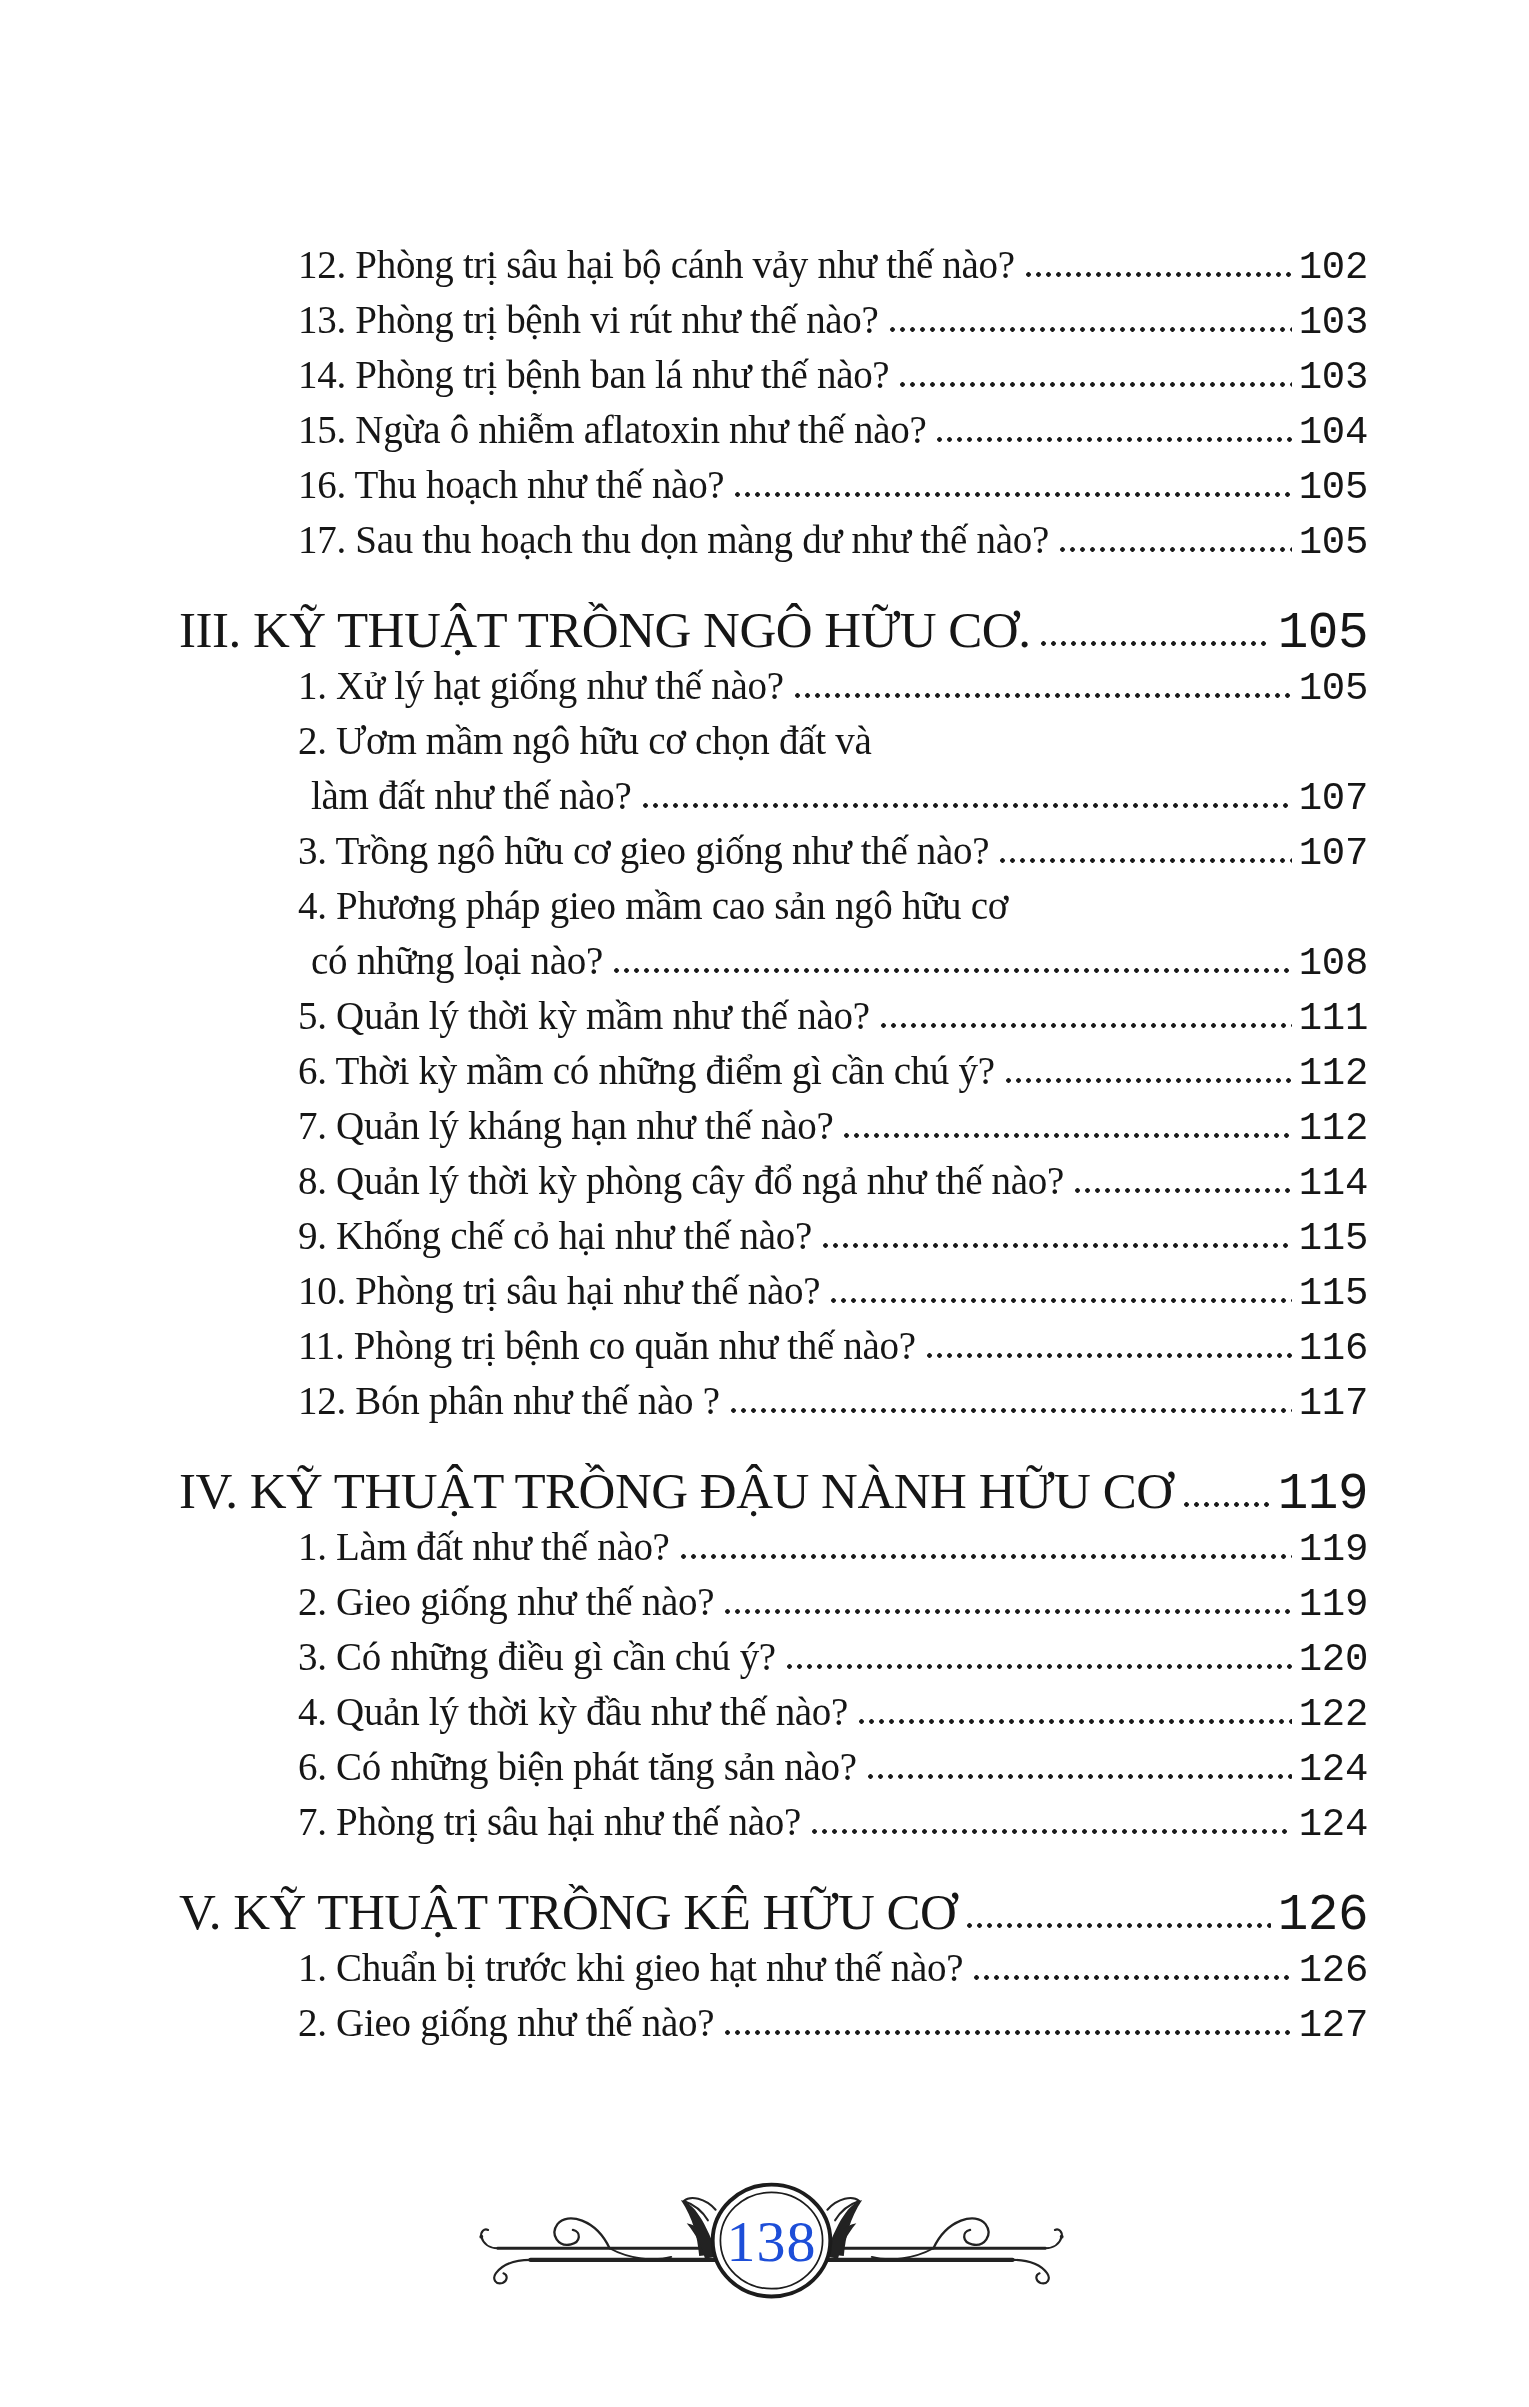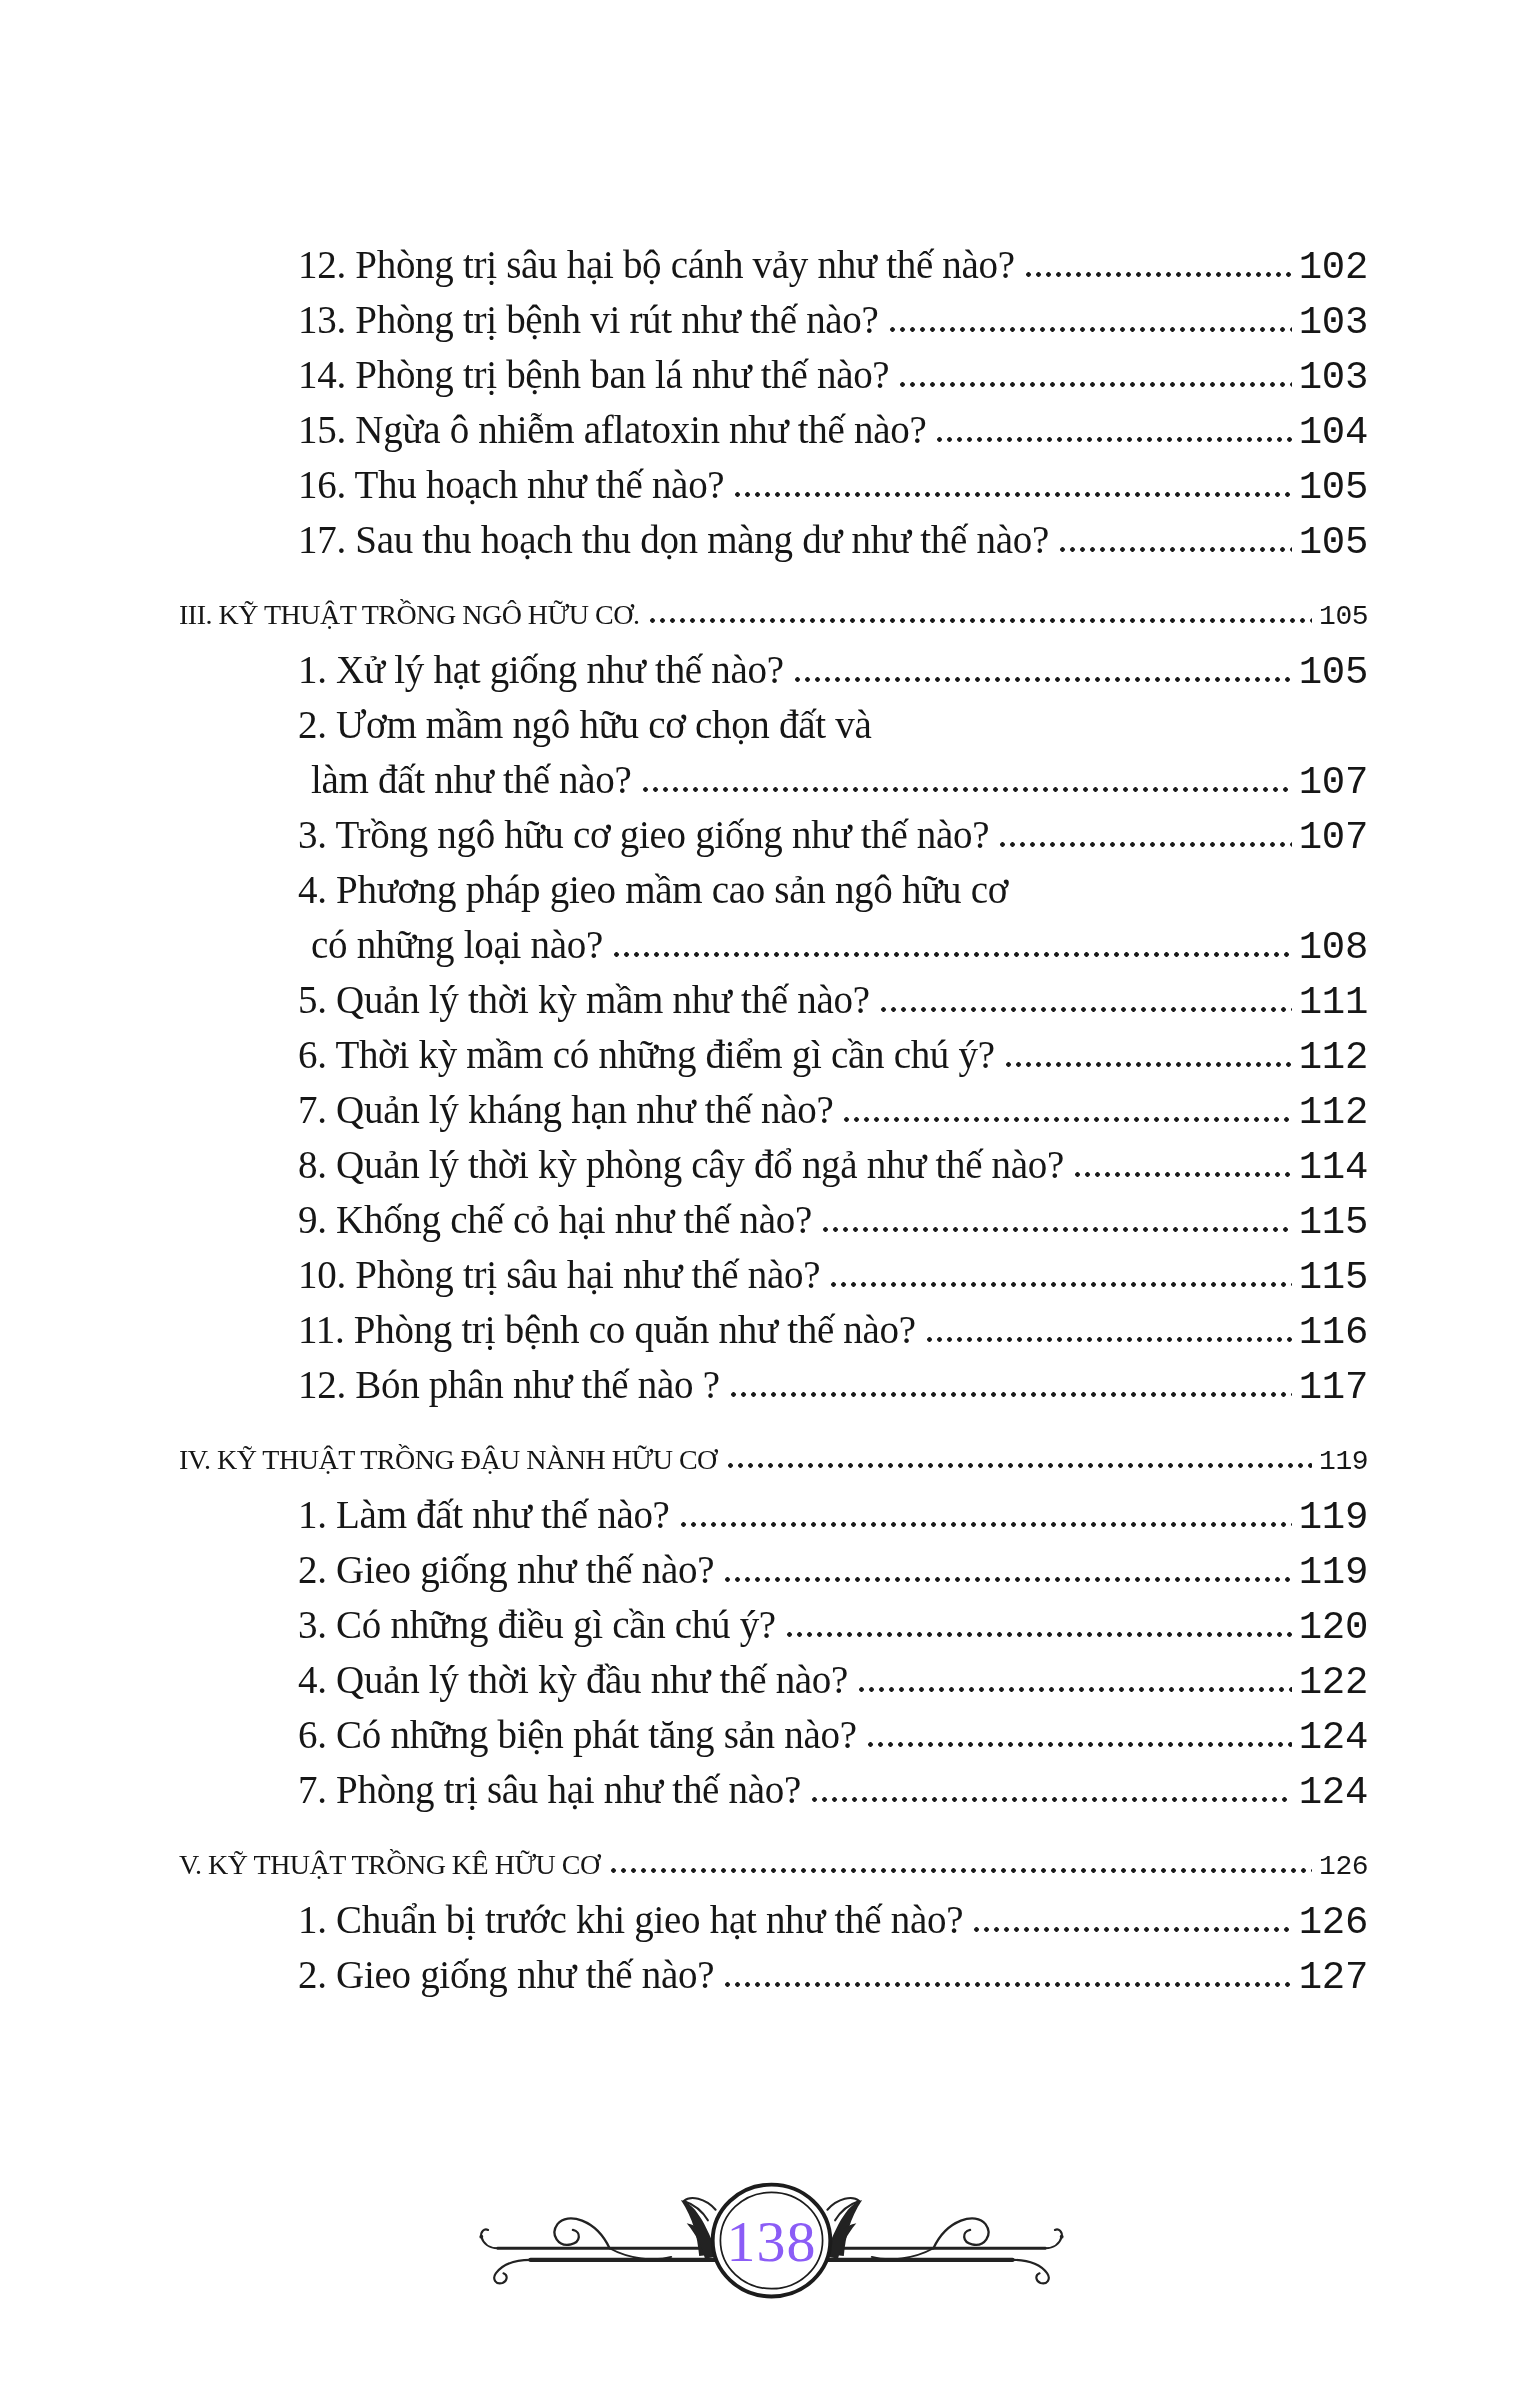--- a/index.html
+++ b/index.html
@@ -20,22 +20,22 @@
   .row {
     display:flex;
     align-items:baseline;
     height:55px;
     line-height:55px;
     font-size:39px;
     letter-spacing:-0.3px;
     white-space:nowrap;
   }
   .row.heading {
-    margin-top:20px;
-    font-size:28px;
+    margin-top:36px;
+    font-size:51px;
     letter-spacing:-0.5px;
     justify-content:center;
   }
   .row.item { padding-left:119px;text-align:right; }
   .row.cont { padding-left:132px; }
   .t { white-space:pre; flex:0 1 auto; }
   .dots {
     flex:1 1 20px;
     min-width:14px;
     height:7px;
@@ -51,21 +51,21 @@
     position:absolute;
     left:463px; top:2157px;
     width:617px; height:169px;
   }
   .page-footer svg { position:absolute; left:0; top:0; }
   .medallion-number {
     position:absolute;
     left:50%; top:84px;
     transform:translate(-50%,-50%);
     font-size:58px;
-    color:#8b5cf6;
+    color:#1d4ed8;
     letter-spacing:1px;
   }
 </style>
 </head>
 <body>
 
 <div class="page">
 
   <main class="toc" id="toc-list">
   <div class="row item">

